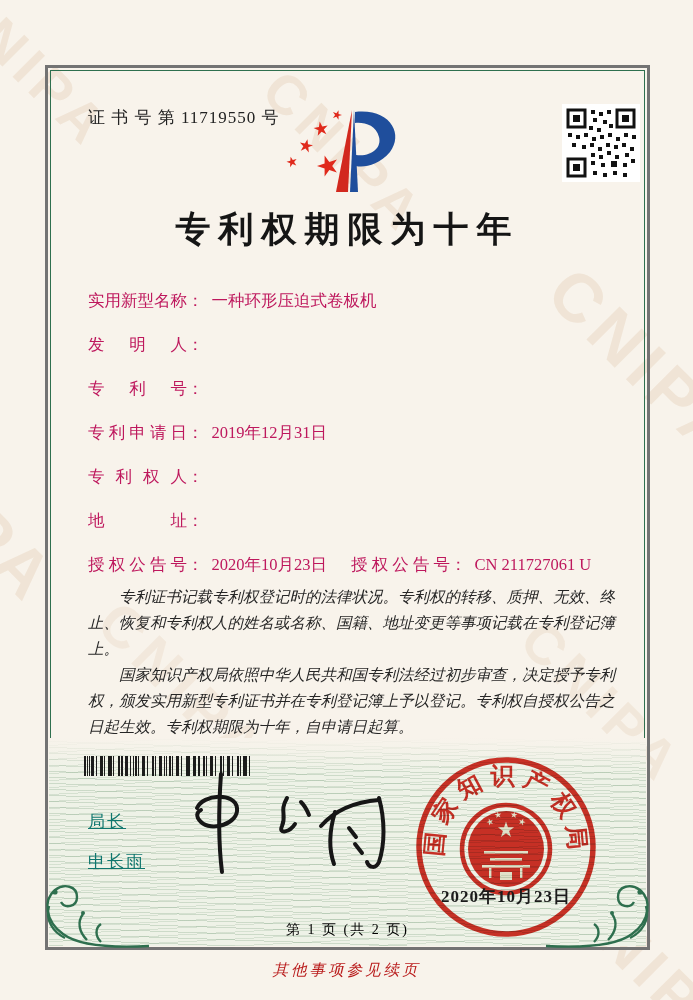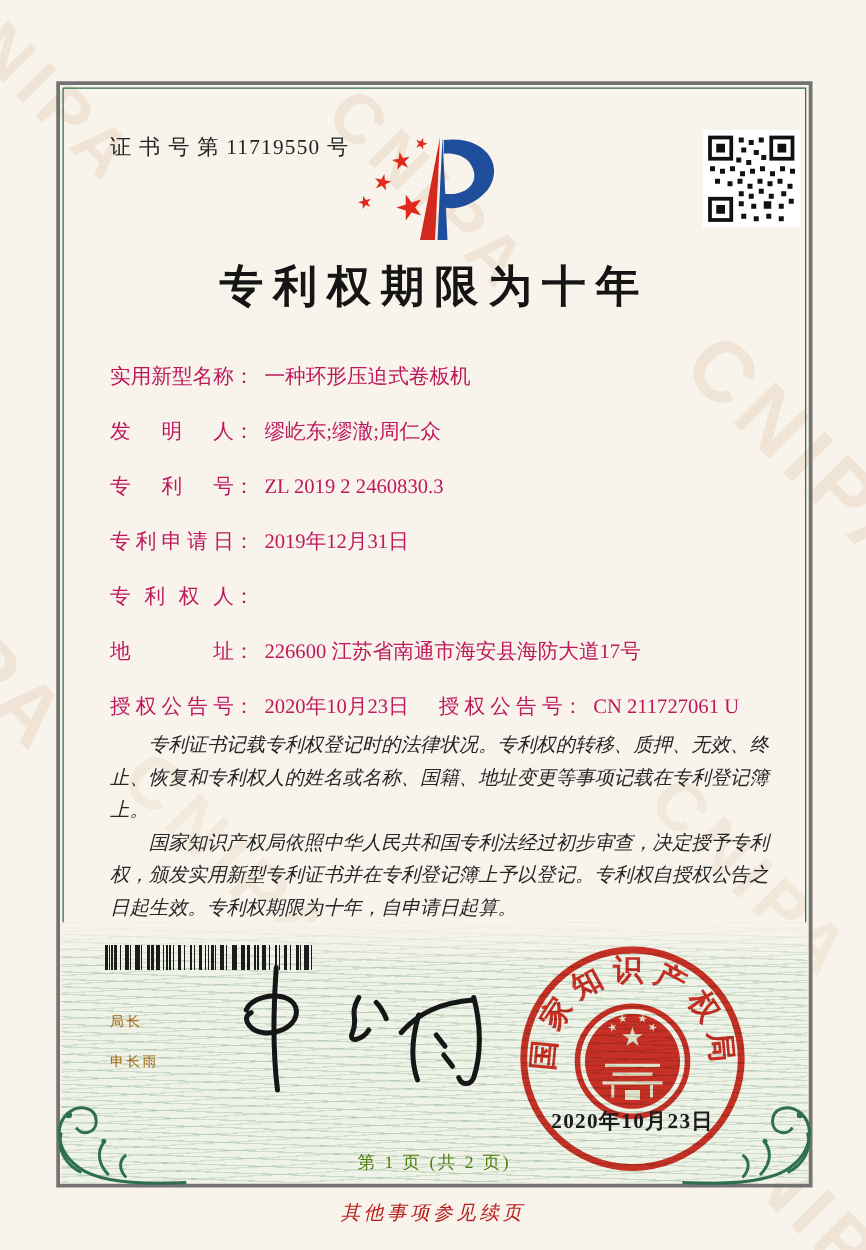--- a/index.html
+++ b/index.html
@@ -70,33 +70,33 @@
   }
   .body-text p{margin:0;text-indent:2em;}
 
   .barcode{
     position:absolute;left:36px;top:688px;width:168px;height:20px;z-index:2;
     background:
       repeating-linear-gradient(90deg,rgba(28,28,28,0) 0 5px,#1c1c1c 5px 6px,rgba(28,28,28,0) 6px 11px),
       repeating-linear-gradient(90deg,#1c1c1c 0 2px,rgba(0,0,0,0) 2px 3px,#1c1c1c 3px 4px,rgba(0,0,0,0) 4px 7px,#1c1c1c 7px 10px,rgba(0,0,0,0) 10px 12px,#1c1c1c 12px 13px,rgba(0,0,0,0) 13px 17px);
   }
 
-  .sig-block{position:absolute;left:40px;top:742px;z-index:2;font-size:11px;color:#a16207;}
+  .sig-block{position:absolute;left:40px;top:742px;z-index:2;font-size:17px;color:#0f766e;text-decoration:underline;}
   .sig-block div{margin-bottom:17px;letter-spacing:2px;}
   .signature{position:absolute;left:135px;top:700px;z-index:3;}
 
   .seal{position:absolute;left:362px;top:683px;z-index:3;mix-blend-mode:multiply;}
   .seal-date{
     position:absolute;left:362px;top:817px;width:192px;text-align:center;z-index:4;
     font-size:17px;color:#1b1b1b;letter-spacing:1px;font-weight:bold;
   }
 
   .page-info{
     position:absolute;left:0;bottom:8px;width:100%;text-align:center;z-index:2;
-    font-size:14px;color:#4d7c0f;letter-spacing:2px;
+    font-size:14px;color:#000000;letter-spacing:2px;
   }
 
   .flourish{position:absolute;z-index:4;}
   .flourish.left{left:-17px;bottom:-7px;}
   .flourish.right{right:-17px;bottom:-7px;transform:scaleX(-1);}
 
   .continuation{
     position:absolute;left:0;top:960px;width:100%;text-align:center;z-index:2;
     font-size:15.5px;color:#b91c1c;font-style:italic;letter-spacing:3px;
   }
@@ -196,40 +196,37 @@
 
       <div class="fields">
         <div class="frow">
           <span class="flabel">实用新型名称</span>
             <span class="fcolon">：</span>
           <span class="fvalue">一种环形压迫式卷板机</span>
         </div>
         <div class="frow">
           <span class="flabel">发明人</span>
             <span class="fcolon">：</span>
-          <span class="fvalue">缪屹东;缪澈;周仁众</span>
         </div>
         <div class="frow">
           <span class="flabel">专利号</span>
             <span class="fcolon">：</span>
-          <span class="fvalue">ZL 2019 2 2460830.3</span>
         </div>
         <div class="frow">
           <span class="flabel">专利申请日</span>
             <span class="fcolon">：</span>
           <span class="fvalue">2019年12月31日</span>
         </div>
         <div class="frow">
           <span class="flabel">专利权人</span>
             <span class="fcolon">：</span>
         </div>
         <div class="frow">
           <span class="flabel">地址</span>
             <span class="fcolon">：</span>
-          <span class="fvalue">226600 江苏省南通市海安县海防大道17号</span>
         </div>
         <div class="frow" style="position:relative;">
           <span class="flabel">授权公告号</span>
             <span class="fcolon">：</span>
           <span class="fvalue">2020年10月23日</span>
           <span class="grant2">
             <span class="flabel">授权公告号</span>
               <span class="fcolon">：</span>
             <span class="fvalue">CN 211727061 U</span>
           </span>

